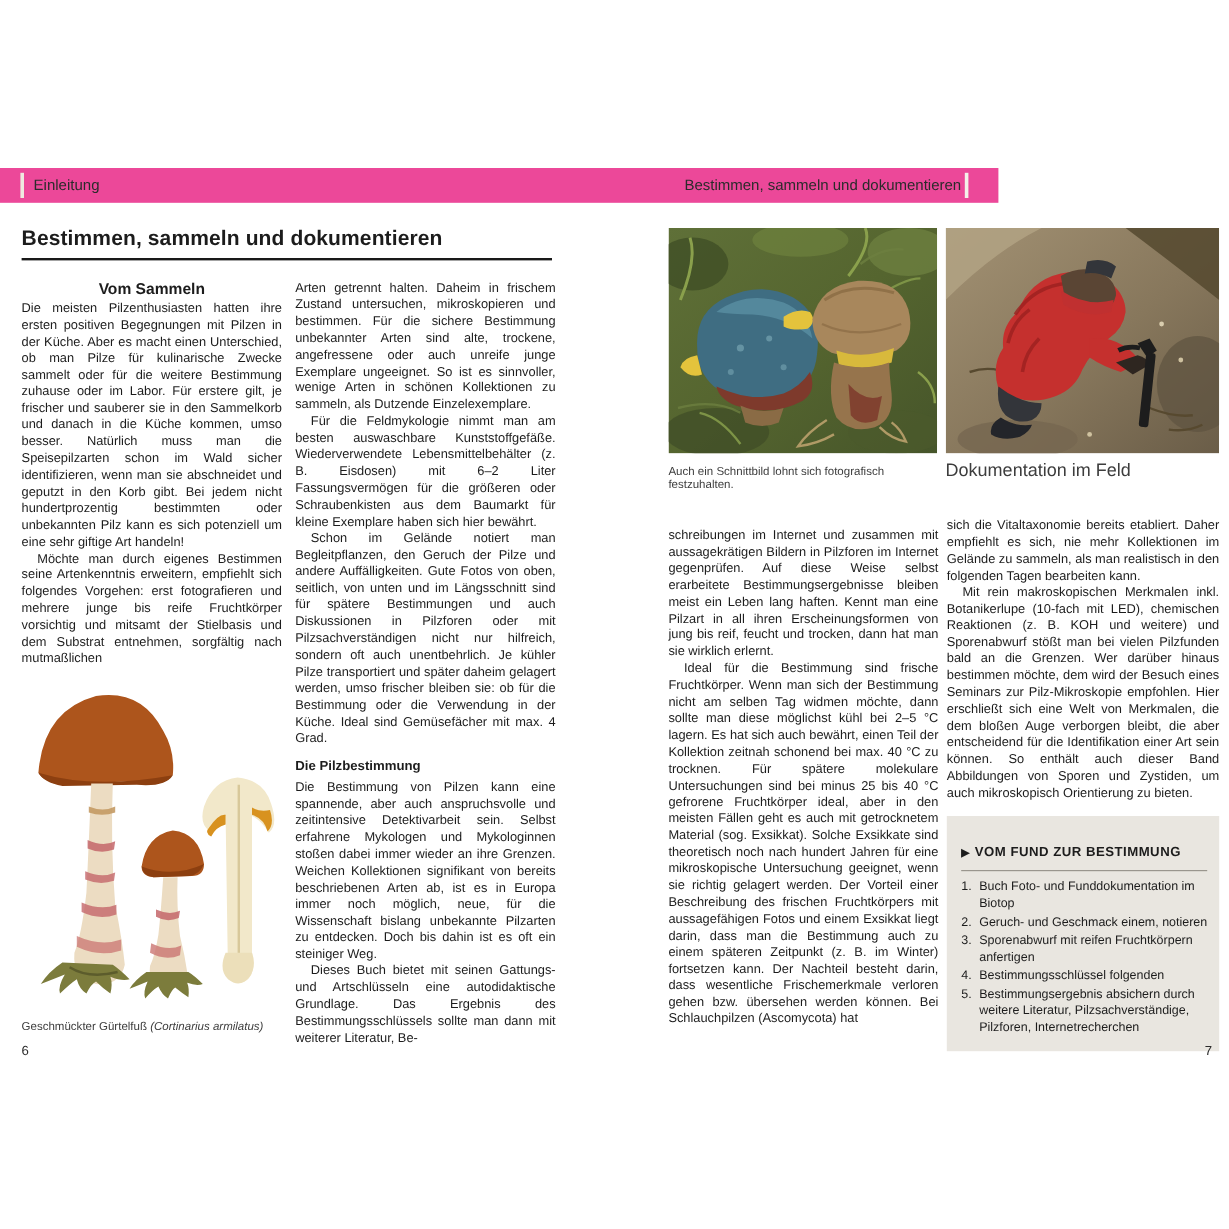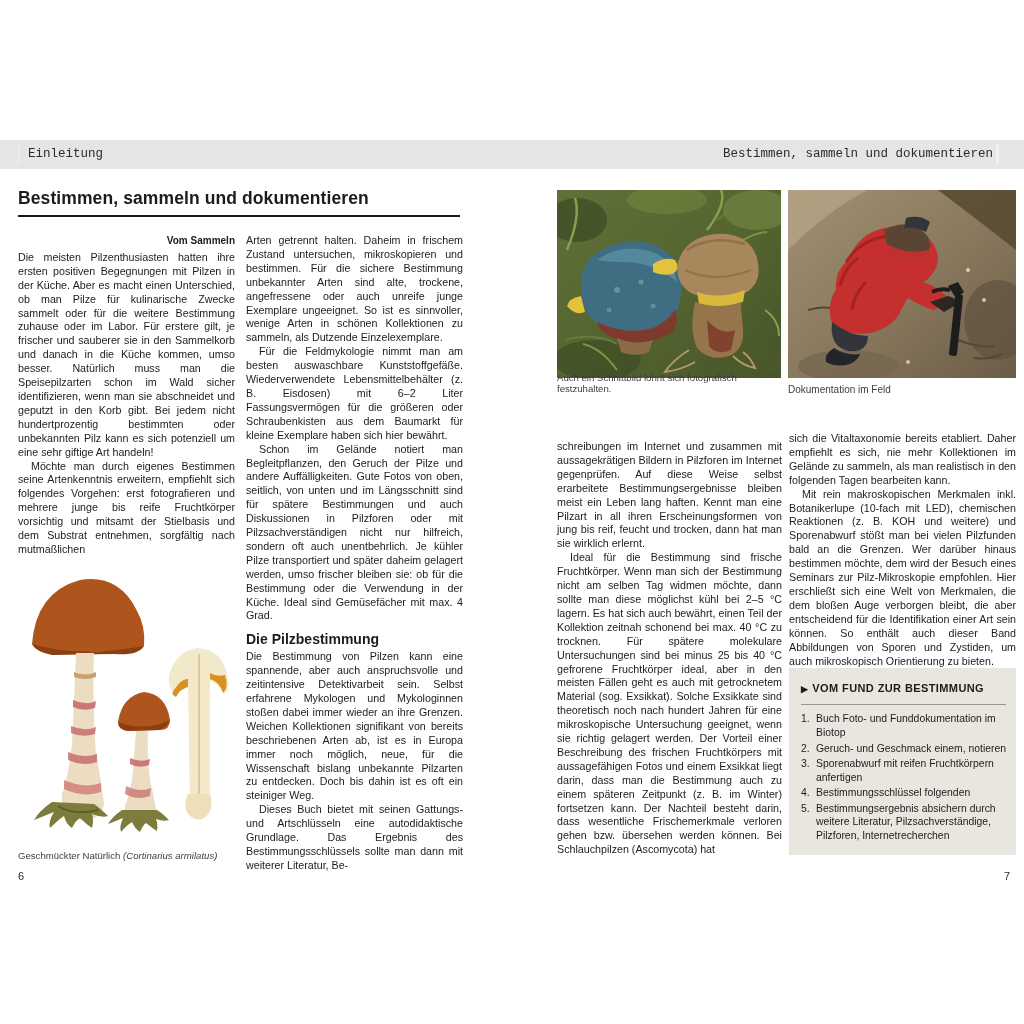--- a/index.html
+++ b/index.html
@@ -2,58 +2,58 @@
 <html lang="de"><head>
 <meta charset="utf-8">
 <style>
   html,body{margin:0;padding:0;}
   body{
     width:1024px;height:1024px;position:relative;background:#ffffff;
     font-family:"Liberation Sans",sans-serif;color:#1c1c1c;
     -webkit-font-smoothing:antialiased;
   }
   
-  .header-band{position:absolute;left:0;top:140px;width:1024px;height:29px;background:#e5e5e5;font-family:Liberation Mono, monospace;}
+  .header-band{position:absolute;left:0;top:140px;width:832px;height:29px;background:#ec4899;}
   .header-left{position:absolute;left:28px;top:7px;font-size:12.5px;color:#2b2b2b;}
   .header-right{position:absolute;right:31px;top:7px;font-size:12.5px;color:#2b2b2b;}
   .hdr-bar-l{position:absolute;left:17px;top:4px;width:3px;height:21px;background:#efe9e0;}
   .hdr-bar-r{position:absolute;right:25px;top:4px;width:3px;height:21px;background:#f4f0e9;}
 
   
   .page-left{position:absolute;left:18px;top:188px;width:442px;height:700px;}
   .page-right{position:absolute;left:557px;top:190px;width:459px;height:700px;}
 
   .page-title{font-size:17.5px;font-weight:bold;letter-spacing:.1px;
     border-bottom:2px solid #191919;padding-bottom:6px;width:442px;}
 
   .col{position:absolute;font-size:10.7px;line-height:13.9px;text-align:justify;hyphens:auto;}
   .colL1{left:0;top:46px;width:217px;}
   .colL2{left:228px;top:46px;width:217px;}
   .colR1{left:0;top:250px;width:225px;}
   .colR2{left:232px;top:242px;width:227px;}
   .col p{margin:0;}
   .ind{text-indent:13px;}
-  h3.subhead{font-size:10px;font-weight:bold;margin:0 0 3px 0;text-align:right;}
-  h3.subhead2{font-size:14px;font-weight:bold;margin:10px 0 3px 0;text-align:left;}
+  h3.subhead{font-size:13px;font-weight:bold;margin:0 0 3px 0;text-align:center;}
+  h3.subhead2{font-size:11px;font-weight:bold;margin:10px 0 3px 0;text-align:left;}
 
   
   .illustration{position:absolute;left:0;top:366px;width:218px;height:288px;}
   .ill-caption{position:absolute;left:0;top:662px;font-size:9.6px;color:#3d3d3d;}
   .ital{font-style:italic;text-align:right;}
   .pagenum-left{position:absolute;left:0;top:682px;font-size:11px;color:#2b2b2b;}
   .pagenum-right{position:absolute;right:6px;top:680px;font-size:11px;color:#2b2b2b;}
 
   
   .photo1{position:absolute;left:0;top:0;width:224px;height:188px;overflow:hidden;}
   .photo2{position:absolute;left:231px;top:0;width:228px;height:188px;overflow:hidden;}
-  .photo-cap1{position:absolute;left:0;top:182px;width:226px;font-size:9.6px;color:#3d3d3d;}
-  .photo-cap2{position:absolute;left:231px;top:194px;width:228px;font-size:10px;color:#3d3d3d;}
-
-  
-  .info-box{background:#e9e6e0;padding:14px 10px 12px 12px;}
+  .photo-cap1{position:absolute;left:0;top:198px;width:226px;font-size:9.6px;color:#3d3d3d;}
+  .photo-cap2{position:absolute;left:231px;top:194px;width:228px;font-size:15px;color:#3d3d3d;}
+
+  
+  .info-box{background:#e9e6e0;margin-top:12px;padding:24px 10px 12px 12px;}
   .info-box-title{font-size:11px;font-weight:bold;letter-spacing:.4px;text-align:left;
     border-bottom:1px solid #9a968e;padding-bottom:7px;margin-bottom:7px;}
   .box-marker{font-size:9px;margin-right:4px;}
   .box-item{display:flex;text-align:left;line-height:13.6px;font-size:10.4px;margin-top:2px;}
   .box-num{width:15px;flex:none;}
   .box-text{flex:1;}
 </style>
 </head>
 <body>
 
@@ -104,21 +104,21 @@
       <path d="M104,256 q-10,7 -14,14 q8,-3 15,-6 q-4,9 -2,14 q6,-7 11,-10 q3,7 8,10 q3,-7 6,-9 q6,5 11,8 q1,-7 -1,-12 q8,3 13,1 q-7,-7 -12,-10 Z" fill="#7c7c3c"></path>
 
       <path d="M152,118 Q160,96 180,94 Q202,96 208,116 Q214,134 206,140 Q200,130 192,126 L192,240 Q196,258 186,264 Q176,268 172,258 L170,126 Q160,128 156,138 Q148,132 152,118 Z" fill="#f2e8ca"></path>
       <path d="M156,136 q8,-12 14,-11 l0,8 q-8,2 -12,10 Q152,140 156,136 Z" fill="#d8921f"></path>
       <path d="M192,125 q10,3 13,14 q6,-6 2,-18 q-8,2 -15,-2 Z" fill="#d8921f"></path>
       <path d="M181,100 L181,258" stroke="#d8c89a" stroke-width="2"></path>
       <path d="M170,240 q-6,14 2,22 q10,8 18,-2 q6,-9 2,-20 Z" fill="#ecdfba"></path>
     </svg>
   </div>
   <div class="ill-caption">
-    <span>Geschmückter Natürlich </span><span class="ital">(Cortinarius armilatus)</span>
+    <span>Geschmückter Gürtelfuß </span><span class="ital">(Cortinarius armilatus)</span>
   </div>
   <div class="pagenum-left">6</div>
 </div>
 
 <div class="page-right">
 
   <div class="photo1">
     <svg width="224" height="188" viewBox="0 0 224 188" xmlns="http://www.w3.org/2000/svg">
       <defs>
         <linearGradient id="grass" x1="0" y1="0" x2="1" y2="1">

